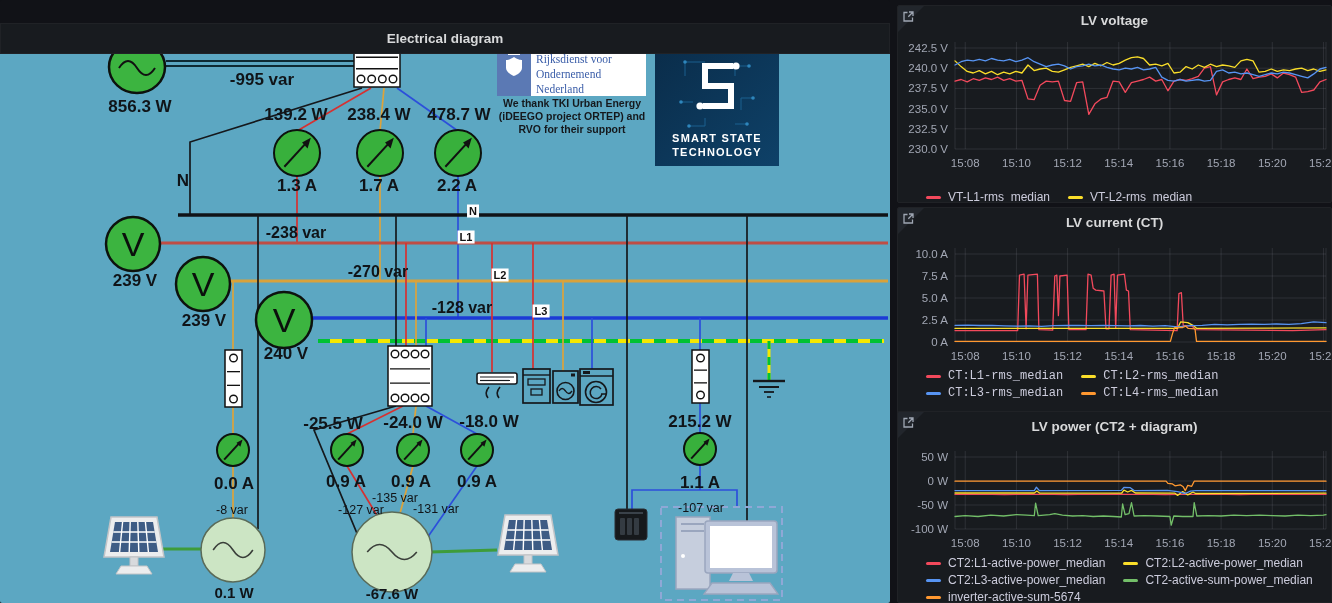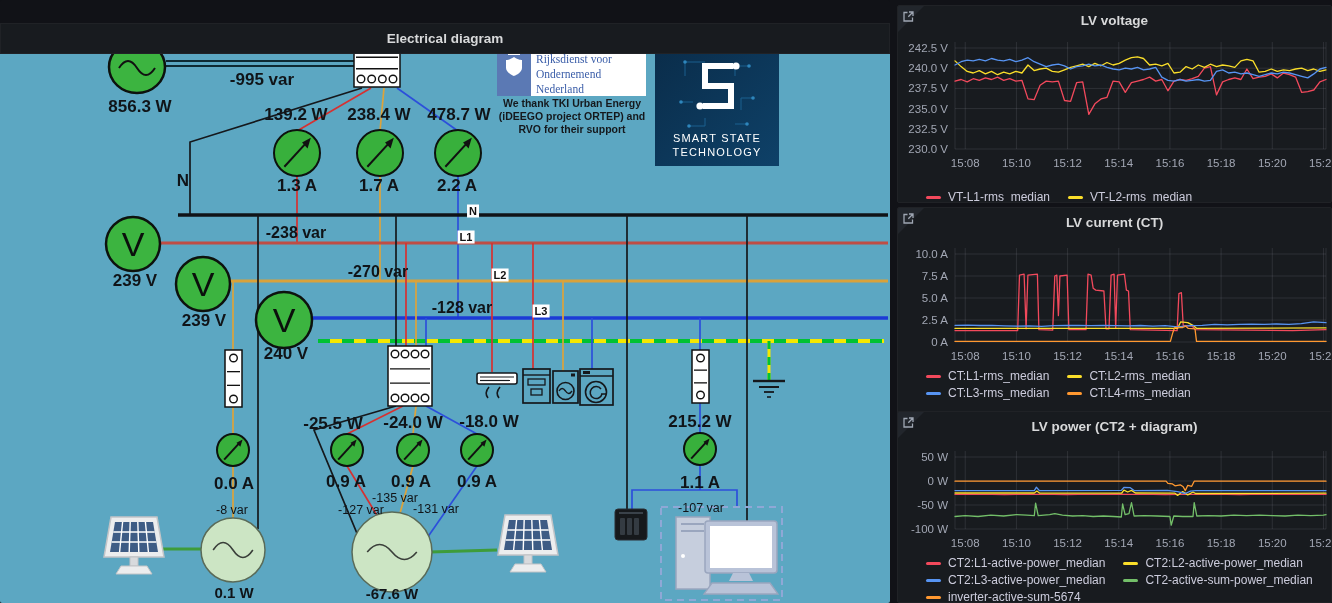--- a/index.html
+++ b/index.html
@@ -15,21 +15,21 @@
   #dsvg{position:absolute;left:0;top:0;z-index:2;}
   .dlabel{position:absolute;transform:translate(-50%,-50%);color:#101418;font-weight:bold;white-space:nowrap;z-index:4;}
   .s17{font-size:17px;} .s16{font-size:16px;} .s15{font-size:15px;}
   .s12{font-size:12.5px;font-weight:normal;}
   .tag{background:#ffffff;color:#111;font-size:11px;font-weight:bold;padding:0 2px;line-height:13px;z-index:4;}
   .rvo{position:absolute;left:497px;top:38px;width:149px;height:58px;background:#fff;z-index:3;}
   .rvo-band{position:absolute;left:0;top:0;width:34px;height:58px;background:#5B79B4;}
   .rvo-text{position:absolute;left:39px;top:14px;color:#3A5DA8;font-family:"Liberation Serif",serif;font-size:11.5px;line-height:1.3;}
   .thanks{position:absolute;left:496px;top:97px;width:152px;text-align:center;color:#15181C;font-size:10.5px;font-weight:600;line-height:1.25;z-index:3;}
   .sst{position:absolute;left:655px;top:40px;width:124px;height:126px;background:linear-gradient(135deg,#0A2C49,#0E4168);z-index:3;}
-  .sst-text{position:absolute;left:0;right:0;top:92px;text-align:center;color:#fff;font-weight:normal;font-size:11px;letter-spacing:1.2px;line-height:1.25;}
+  .sst-text{position:absolute;left:0;right:0;top:92px;text-align:center;color:#fff;font-weight:bold;font-size:11px;letter-spacing:1.2px;line-height:1.25;}
   
   .legend{position:absolute;left:28px;right:4px;display:flex;flex-wrap:wrap;column-gap:18px;row-gap:3px;z-index:5;}
   .legend-item{display:flex;align-items:center;gap:7px;font-size:12px;color:#CCCCDC;cursor:pointer;white-space:nowrap;}
   .legend-marker{display:inline-block;width:15px;height:3px;border-radius:2px;}
 </style>
 </head>
 <body>
 
 <div class="panel" id="diagram-panel" style="left:0;top:0;width:890px;height:603px;background:#111217;border:none;">
   <div class="panel-header" style="top:5px;height:29px;background:#181B1F;border:1px solid #202226;margin-top:18px;">Electrical diagram</div>
@@ -427,21 +427,21 @@
       <text x="323.09655172413795" y="152" text-anchor="middle" font-size="11.5" fill="#A2A7B4">15:18</text>
       <line x1="374.2689655172413" y1="40" x2="374.2689655172413" y2="134" stroke="rgba(204,204,220,0.12)" stroke-width="1"></line>
       <text x="374.2689655172413" y="152" text-anchor="middle" font-size="11.5" fill="#A2A7B4">15:20</text>
       <line x1="425.44137931034476" y1="40" x2="425.44137931034476" y2="134" stroke="rgba(204,204,220,0.12)" stroke-width="1"></line>
       <text x="425.44137931034476" y="152" text-anchor="middle" font-size="11.5" fill="#A2A7B4">15:22</text>
       <polyline points="57.0,122.6 119.7,122.6 121.5,67.1 126.1,66.2 128.1,120.8 129.9,67.1 139.4,66.2 140.9,121.7 154.7,122.1 156.8,68.0 158.8,67.1 160.4,107.6 161.9,68.0 169.1,67.1 170.9,121.7 188.0,121.7 190.0,66.2 193.1,67.1 195.2,80.3 197.7,82.1 205.9,83.0 208.0,120.8 211.0,120.8 213.1,67.1 216.1,66.2 217.7,119.9 219.5,67.1 226.4,66.2 228.4,82.1 230.5,83.0 232.3,121.7 279.1,122.6 280.9,85.6 283.4,84.7 285.2,117.3 294.4,118.2 297.5,121.7 394.7,122.6 428.0,121.7" fill="none" stroke="#F2495C" stroke-width="1.3" stroke-linejoin="round" stroke-linecap="round"></polyline>
       <polyline points="57.0,120.4 279.6,120.4 282.7,113.8 289.8,114.6 295.0,117.3 298.8,120.4 428.0,119.9" fill="none" stroke="#FADE2A" stroke-width="1.3" stroke-linejoin="round" stroke-linecap="round"></polyline>
       <polyline points="57.0,117.3 69.4,117.1 81.7,117.5 94.1,117.3 106.5,117.8 118.8,118.2 131.2,117.9 143.6,118.3 155.9,117.6 168.3,117.3 180.7,117.5 193.0,117.7 205.4,117.3 217.8,117.6 230.1,117.8 242.5,117.5 254.9,118.2 267.2,117.6 279.6,118.9 292.0,117.6 304.3,117.3 316.7,116.4 329.1,116.8 341.4,116.4 353.8,116.2 366.2,116.4 378.5,116.0 390.9,116.4 403.3,115.7 415.6,113.9 428.0,114.6" fill="none" stroke="#5794F2" stroke-width="1.3" stroke-linejoin="round" stroke-linecap="round"></polyline>
       <polyline points="57.0,133.4 272.4,133.4 274.5,125.6 276.5,119.7 284.7,119.5 287.8,118.2 290.3,120.4 297.0,120.8 298.5,133.4 428.0,133.4" fill="none" stroke="#FF9830" stroke-width="1.3" stroke-linejoin="round" stroke-linecap="round"></polyline>
     </svg>
-  <div class="legend" style="top: 161px;">
+  <div class="legend" style="top: 161px; font-family: Liberation Mono, monospace;">
       <div class="legend-item">
         <span class="legend-marker" style="background: rgb(242, 73, 92);"></span>
         <span>CT:L1-rms_median</span>
       </div>
       <div class="legend-item">
         <span class="legend-marker" style="background: rgb(250, 222, 42);"></span>
         <span>CT:L2-rms_median</span>
       </div>
       <div class="legend-item">
         <span class="legend-marker" style="background: rgb(87, 148, 242);"></span>

